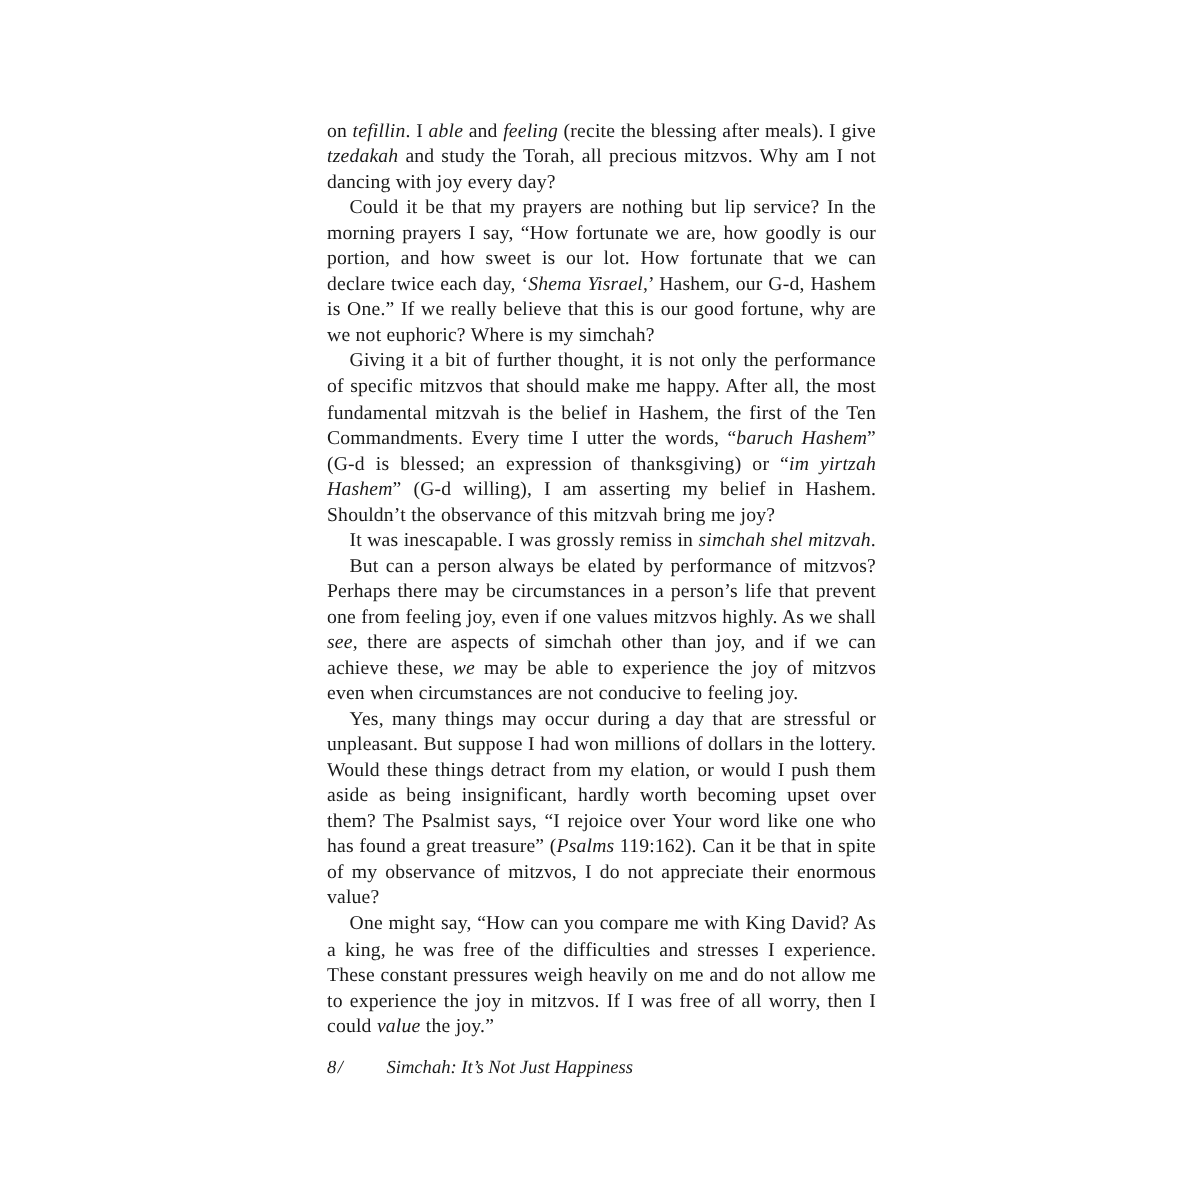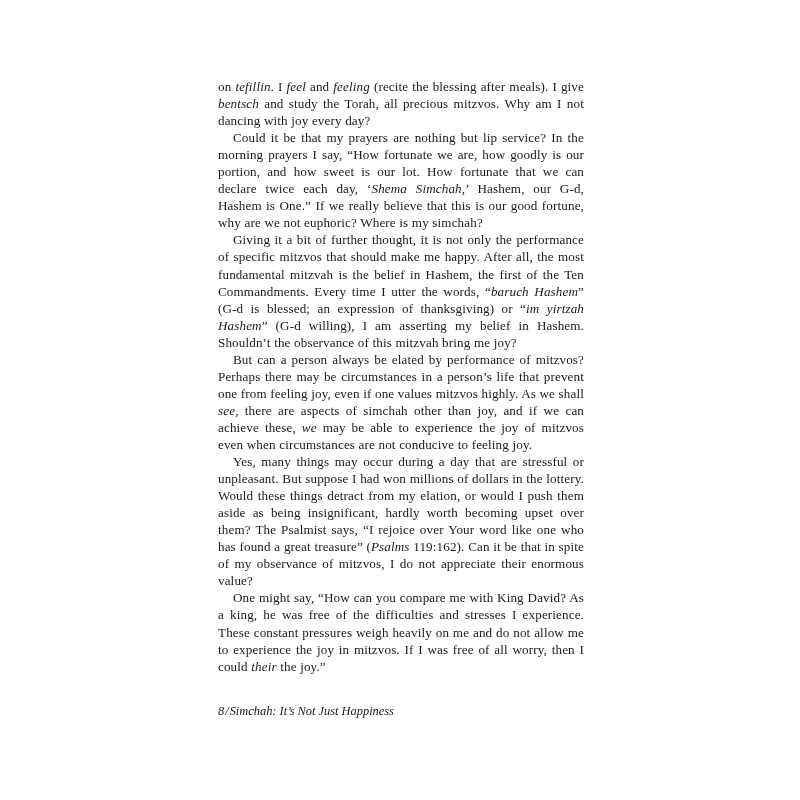--- a/index.html
+++ b/index.html
@@ -66,41 +66,43 @@
   }
   #footer .folio {
     font-style: italic;
   }
   #footer .sep {
     font-style: italic;
     padding: 0 1px;
   }
   #footer .booktitle {
     font-style: italic;
+    margin-left: 28px;
   }
 </style>
 </head>
 <body style="color: rgb(26, 26, 26);">
 
 <div id="page" style="background: rgb(255, 255, 255);">
 
   <div id="textblock">
 
-    <p class="para noindent">on <i>tefillin</i>. I <i>feel</i> and <i>feeling</i> (recite the blessing after meals). I give <i>bentsch</i> and study the Torah, all precious mitzvos. Why am I not dancing with joy every day?</p>
+    <p class="para noindent">on <i>tefillin</i>. I <i>able</i> and <i>feeling</i> (recite the blessing after meals). I give <i>tzedakah</i> and study the Torah, all precious mitzvos. Why am I not dancing with joy every day?</p>
 
-    <p class="para">Could it be that my prayers are nothing but lip service? In the morning prayers I say, “How fortunate we are, how goodly is our portion, and how sweet is our lot. How fortunate that we can declare twice each day, ‘<i>Shema Simchah</i>,’ Hashem, our G-d, Hashem is One.” If we really believe that this is our good fortune, why are we not euphoric? Where is my simchah?</p>
+    <p class="para">Could it be that my prayers are nothing but lip service? In the morning prayers I say, “How fortunate we are, how goodly is our portion, and how sweet is our lot. How fortunate that we can declare twice each day, ‘<i>Shema Yisrael</i>,’ Hashem, our G-d, Hashem is One.” If we really believe that this is our good fortune, why are we not euphoric? Where is my simchah?</p>
 
     <p class="para">Giving it a bit of further thought, it is not only the performance of specific mitzvos that should make me happy. After all, the most fundamental mitzvah is the belief in Hashem, the first of the Ten Commandments. Every time I utter the words, “<i>baruch Hashem</i>” (G-d is blessed; an expression of thanksgiving) or “<i>im yirtzah Hashem</i>” (G-d willing), I am asserting my belief in Hashem. Shouldn’t the observance of this mitzvah bring me joy?</p>
 
+    <p class="para">It was inescapable. I was grossly remiss in <i>simchah shel mitzvah</i>.</p>
 
     <p class="para">But can a person always be elated by performance of mitzvos? Perhaps there may be circumstances in a person’s life that prevent one from feeling joy, even if one values mitzvos highly. As we shall <i>see</i>, there are aspects of simchah other than joy, and if we can achieve these, <i>we</i> may be able to experience the joy of mitzvos even when circumstances are not conducive to feeling joy.</p>
 
     <p class="para">Yes, many things may occur during a day that are stressful or unpleasant. But suppose I had won millions of dollars in the lottery. Would these things detract from my elation, or would I push them aside as being insignificant, hardly worth becoming upset over them? The Psalmist says, “I rejoice over Your word like one who has found a great treasure” (<i>Psalms</i> 119:162). Can it be that in spite of my observance of mitzvos, I do not appreciate their enormous value?</p>
 
-    <p class="para">One might say, “How can you compare me with King David? As a king, he was free of the difficulties and stresses I experience. These constant pressures weigh heavily on me and do not allow me to experience the joy in mitzvos. If I was free of all worry, then I could <i>their</i> the joy.”</p>
+    <p class="para">One might say, “How can you compare me with King David? As a king, he was free of the difficulties and stresses I experience. These constant pressures weigh heavily on me and do not allow me to experience the joy in mitzvos. If I was free of all worry, then I could <i>value</i> the joy.”</p>
 
   </div>
 
   <div id="footer">
     <span class="folio">8</span><span class="sep">/</span><span class="booktitle">Simchah: It’s Not Just Happiness</span>
   </div>
 
 </div>
 
 </body></html>

